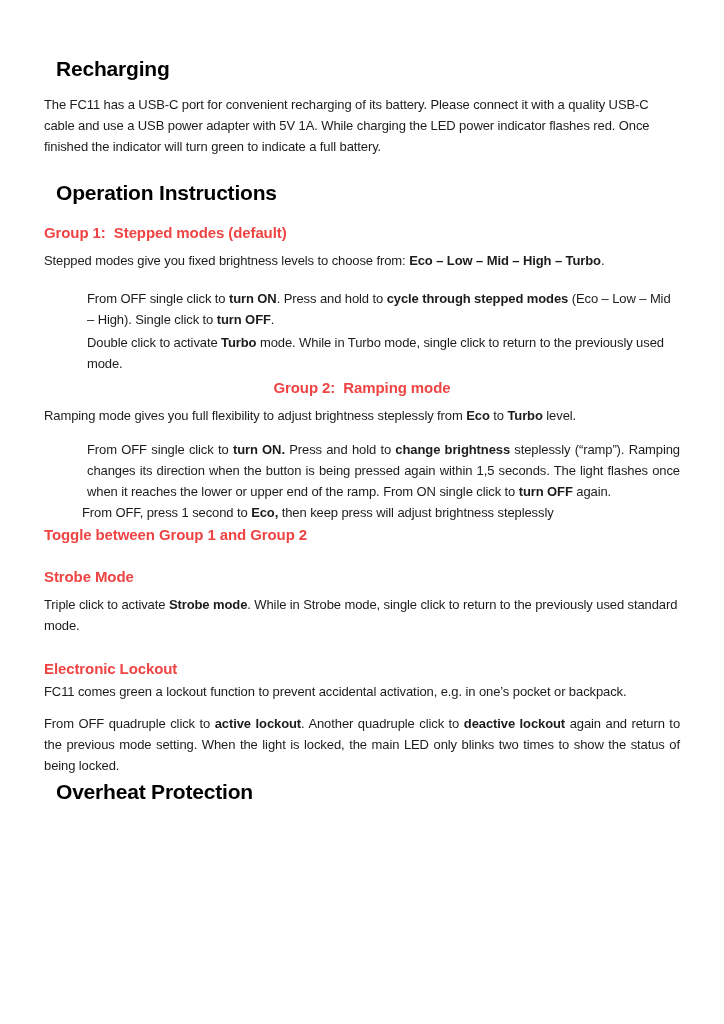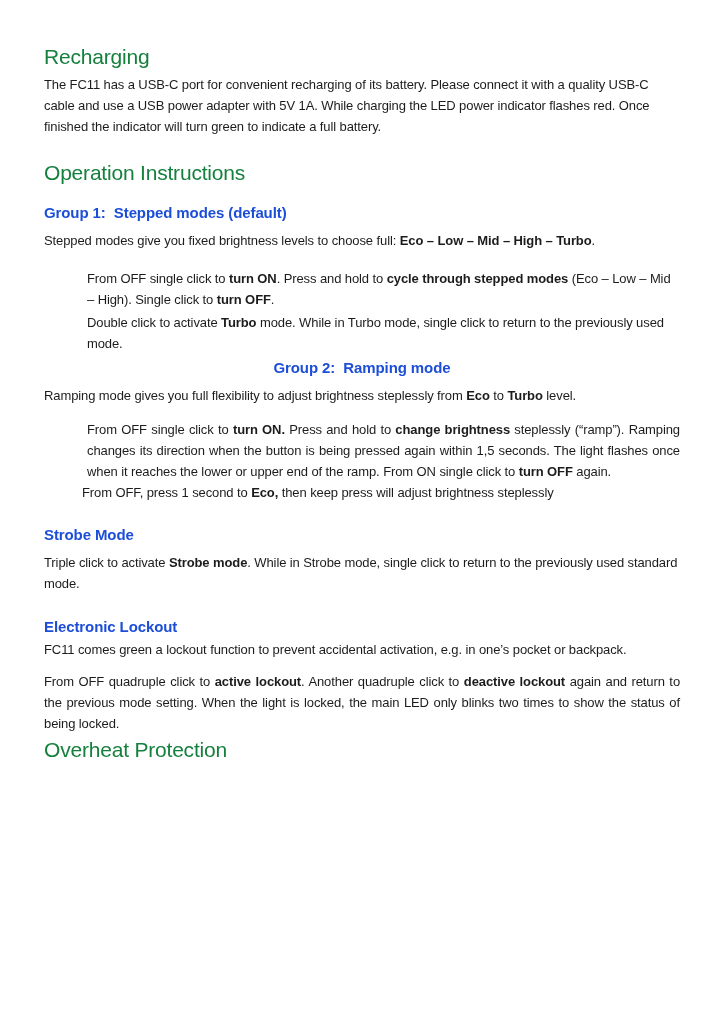--- a/index.html
+++ b/index.html
@@ -12,29 +12,29 @@
     background: #ffffff;
     padding: 44px 44px 0 44px;
     overflow: hidden;
     font-family: "Liberation Sans", sans-serif;
     color: #1c1c1c;
     font-size: 13px;
     line-height: 21px;
     letter-spacing: -0.1px;
   }
   .h1 {
-    color: #15803d;
+    color: #000000;
     font-size: 21px;
     line-height: 26px;
-    font-weight: 400;
-    margin: 0;
+    font-weight: 700;
+    margin: 12px;
     letter-spacing: -0.2px;
   }
   .h2 {
-    color: #1d4ed8;
+    color: #ef4444;
     font-size: 15px;
     line-height: 20px;
     font-weight: 700;
     margin: 0;
     white-space: pre-wrap;
   }
   .para { margin: 0; }
   .para b, .para span.b { font-weight: 700; }
   .indent1 { margin-left: 43px; }
   .indent2 { margin-left: 38px; }
@@ -57,29 +57,30 @@
 <body>
 
 <div class="page">
 
   <h1 class="h1">Recharging</h1>
   <p class="para mt16"><span>The FC11 has a USB-C port for convenient recharging of its battery. Please connect it with a quality USB-C cable and use a USB power adapter with 5V 1A. While charging the LED power indicator flashes red. Once finished the indicator will turn green to indicate a full battery.</span></p>
 
   <h1 class="h1 mt23">Operation Instructions</h1>
 
   <h2 class="h2 mt17">Group 1:&nbsp; Stepped modes (default)</h2>
-  <p class="para mt7"><span>Stepped modes give you fixed brightness levels to choose full: </span><span class="b">Eco – Low – Mid – High – Turbo</span><span>.</span></p>
+  <p class="para mt7"><span>Stepped modes give you fixed brightness levels to choose from: </span><span class="b">Eco – Low – Mid – High – Turbo</span><span>.</span></p>
   <p class="para indent1 mt17"><span>From OFF single click to </span><span class="b">turn ON</span><span>. Press and hold to </span><span class="b">cycle through stepped modes</span><span> (Eco – Low – Mid – High). Single click to </span><span class="b">turn OFF</span><span>.</span></p>
   <p class="para indent1 mt2"><span>Double click to activate </span><span class="b">Turbo</span><span> mode. While in Turbo mode, single click to return to the previously used mode.</span></p>
 
   <h2 class="h2 mt4">Group 2:&nbsp; Ramping mode</h2>
   <p class="para mt7"><span>Ramping mode gives you full flexibility to adjust brightness steplessly from </span><span class="b">Eco</span><span> to </span><span class="b">Turbo</span><span> level.</span></p>
   <p class="para indent1 just mt13"><span>From OFF single click to </span><span class="b">turn ON.</span><span> Press and hold to </span><span class="b">change brightness</span><span> steplessly (“ramp”). Ramping changes its direction when the button is being pressed again within 1,5 seconds. The light flashes once when it reaches the lower or upper end of the ramp. From ON single click to </span><span class="b">turn OFF</span><span> again.</span></p>
   <p class="para indent2"><span>From OFF, press 1 second to </span><span class="b">Eco,</span><span> then keep press will adjust brightness steplessly</span></p>
 
+  <h2 class="h2 mt2">Toggle between Group 1 and Group 2</h2>
 
   <h2 class="h2 mt22">Strobe Mode</h2>
   <p class="para mt7"><span>Triple click to activate </span><span class="b">Strobe mode</span><span>. While in Strobe mode, single click to return to the previously used standard mode.</span></p>
 
   <h2 class="h2 mt23">Electronic Lockout</h2>
   <p class="para mt2"><span>FC11 comes green a lockout function to prevent accidental activation, e.g. in one’s pocket or backpack.</span></p>
   <p class="para just mt11"><span>From OFF quadruple click to </span><span class="b">active lockout</span><span>. Another quadruple click to </span><span class="b">deactive lockout</span><span> again and return to the previous mode setting. When the light is locked, the main LED only blinks two times to show the status of being locked.</span></p>
 
   <h1 class="h1 mt3">Overheat Protection</h1>
 

